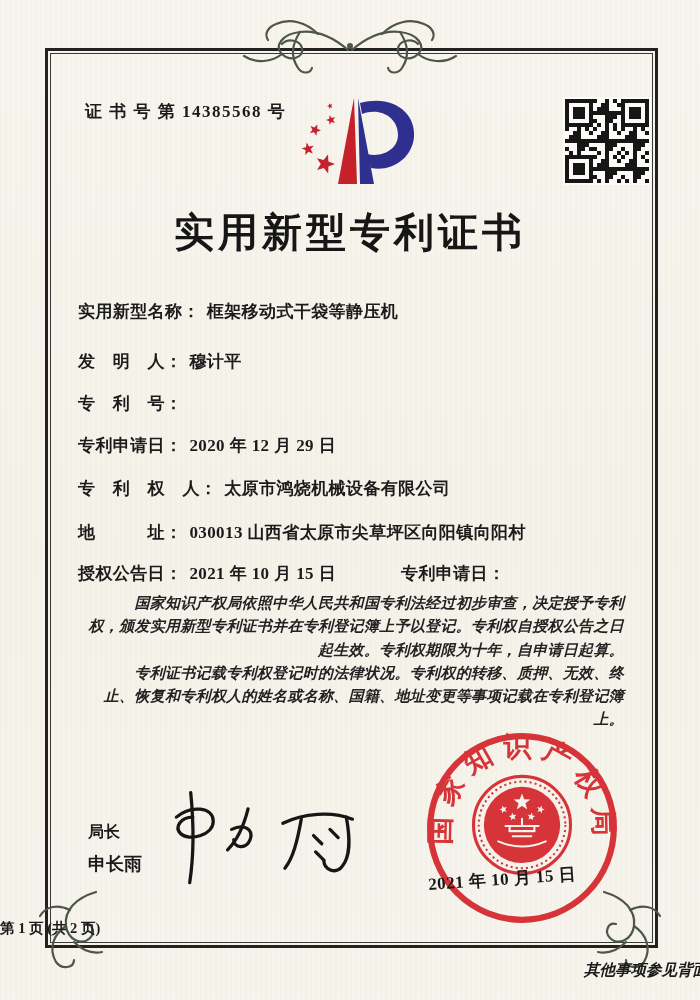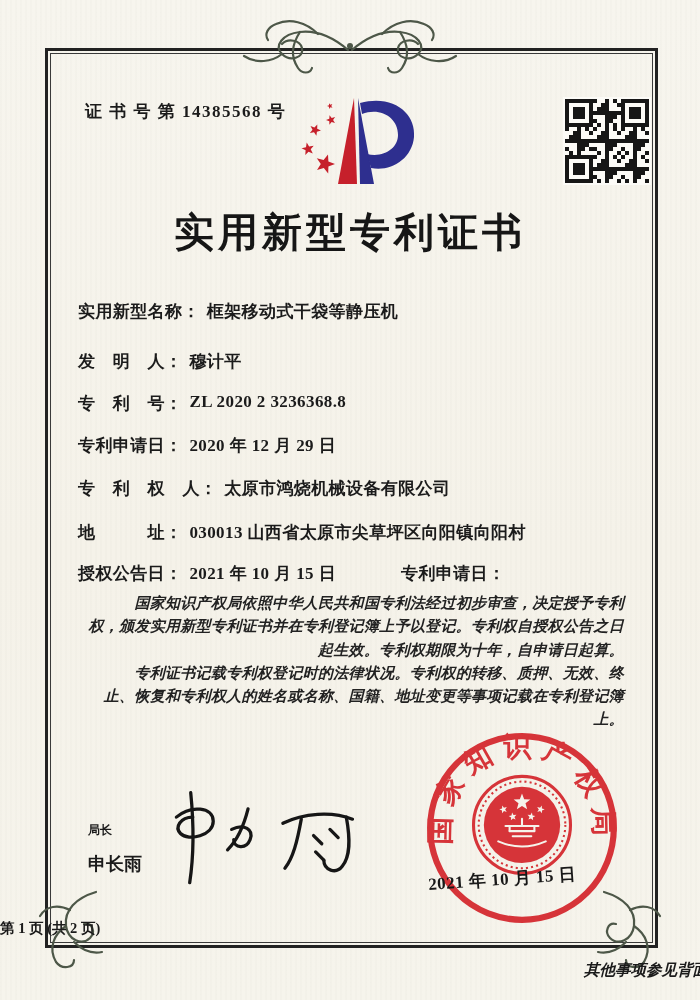--- a/index.html
+++ b/index.html
@@ -34,21 +34,21 @@
   }
   .field-row{position:absolute; left:78px; display:flex; font-size:17px; font-weight:700; white-space:nowrap; letter-spacing:0.4px;}
   .field-value{margin-left:7px;}
   .grant-right{position:absolute; left:323px; top:0; display:flex; font-weight:700; white-space:nowrap;}
   .body-text{
     position:absolute; left:78px; top:592px; width:546px;
     font-size:15px; line-height:1.55; font-style:italic; letter-spacing:0.3px; font-weight:600;
     color:#222;
   }
   .body-text p{margin:0; text-indent:2em;text-align:right;}
-  .officer-title{position:absolute; left:88px; top:822px; font-size:12px; font-weight:600;}
+  .officer-title{position:absolute; left:88px; top:822px; font-size:16px; font-weight:600;}
   .officer-name{position:absolute; left:88px; top:852px; font-size:18px; font-weight:600;}
   .signature{position:absolute; left:160px; top:782px; width:215px; height:103px;}
   .seal{position:absolute; left:424px; top:730px; width:196px; height:196px; opacity:0.93;}
   .seal-date{
     position:absolute; left:428px; top:866px; width:200px;
     font-size:17px; font-weight:600; letter-spacing:0.5px;
     transform:rotate(-4deg); color:#181818;
   }
   .page-indicator{position:absolute; left:0; top:919px; width:100%; text-align:left; font-size:14.5px; font-weight:600;}
   .back-note{position:absolute; left:0; top:960px; width:100%; text-align:right; font-size:15.5px; font-style:italic; font-weight:600;margin-left:8px;}
@@ -368,21 +368,20 @@
   <div class="field-row" style="top:350px">
     <span>发　明　人：</span>
     <span class="field-value">穆计平</span>
   </div>
   <div class="field-row" style="top:300px">
     <span>实用新型名称：</span>
     <span class="field-value">框架移动式干袋等静压机</span>
   </div>
   <div class="field-row" style="top:392px">
     <span>专　利　号：</span>
-    <span class="field-value">ZL 2020 2 3236368.8</span>
   </div>
   <div class="field-row" style="top:434px">
     <span>专利申请日：</span>
     <span class="field-value">2020 年 12 月 29 日</span>
   </div>
   <div class="field-row" style="top:477px">
     <span>专　利　权　人：</span>
     <span class="field-value">太原市鸿烧机械设备有限公司</span>
   </div>
   <div class="field-row" style="top:521px">

